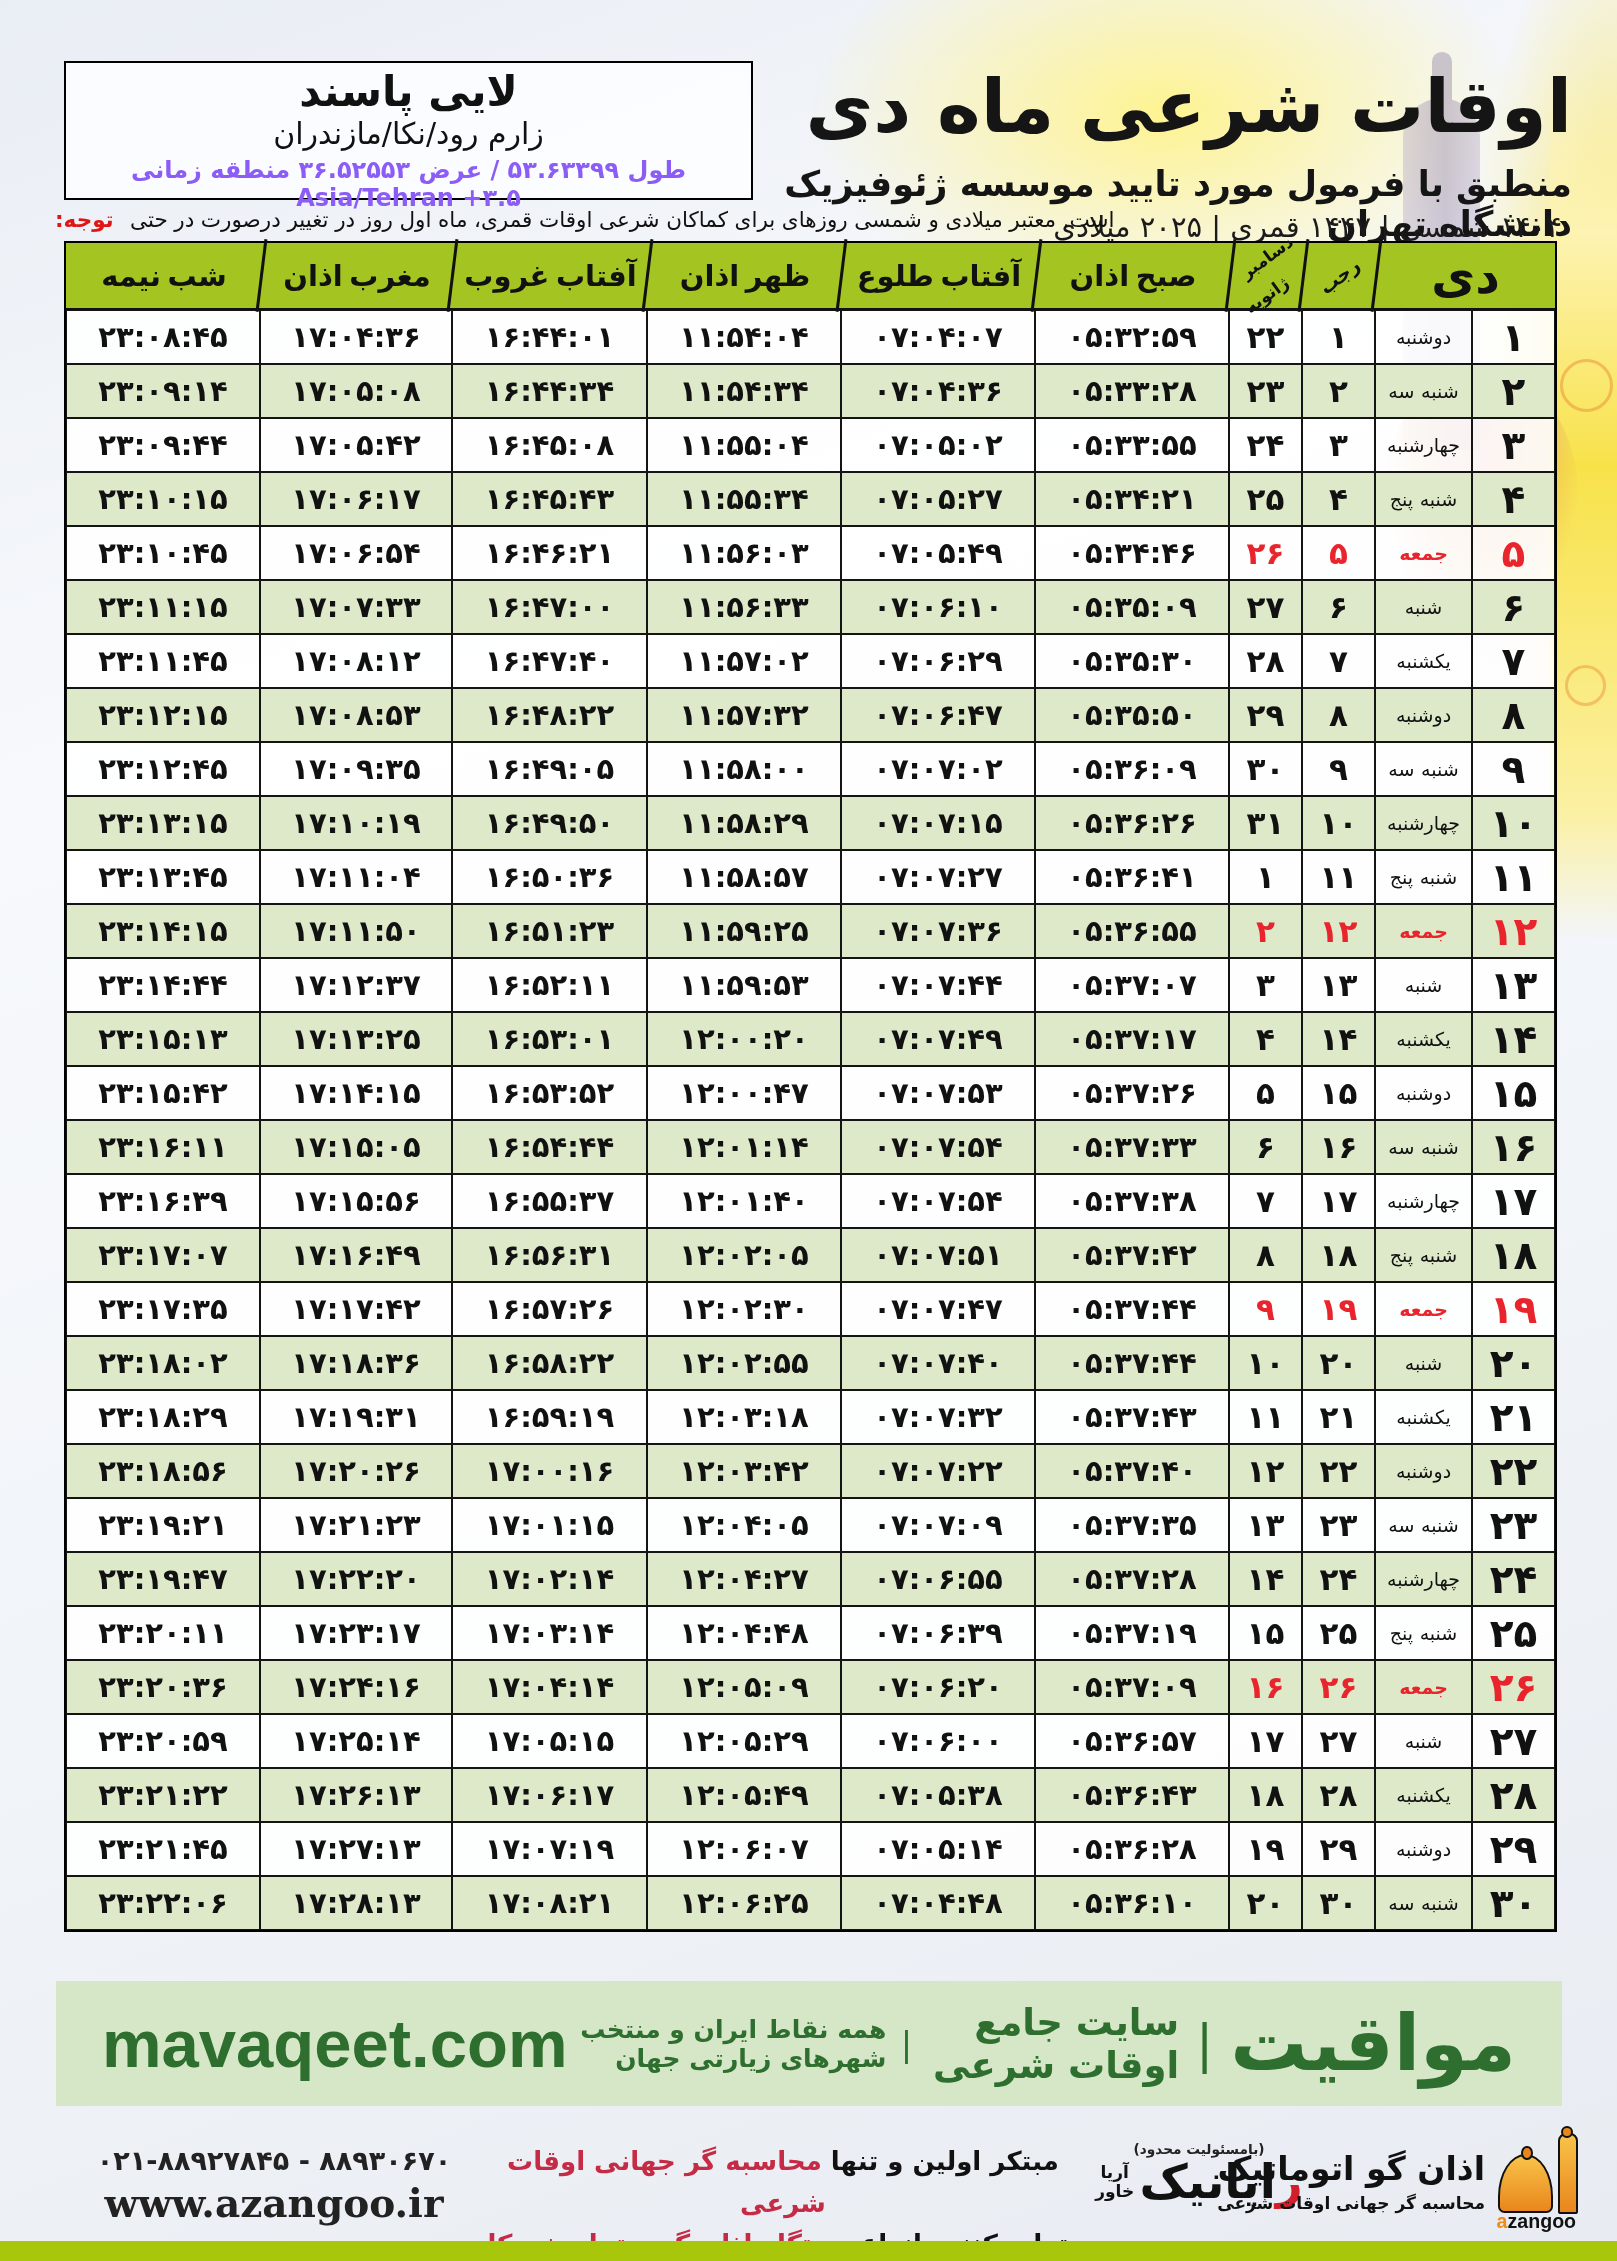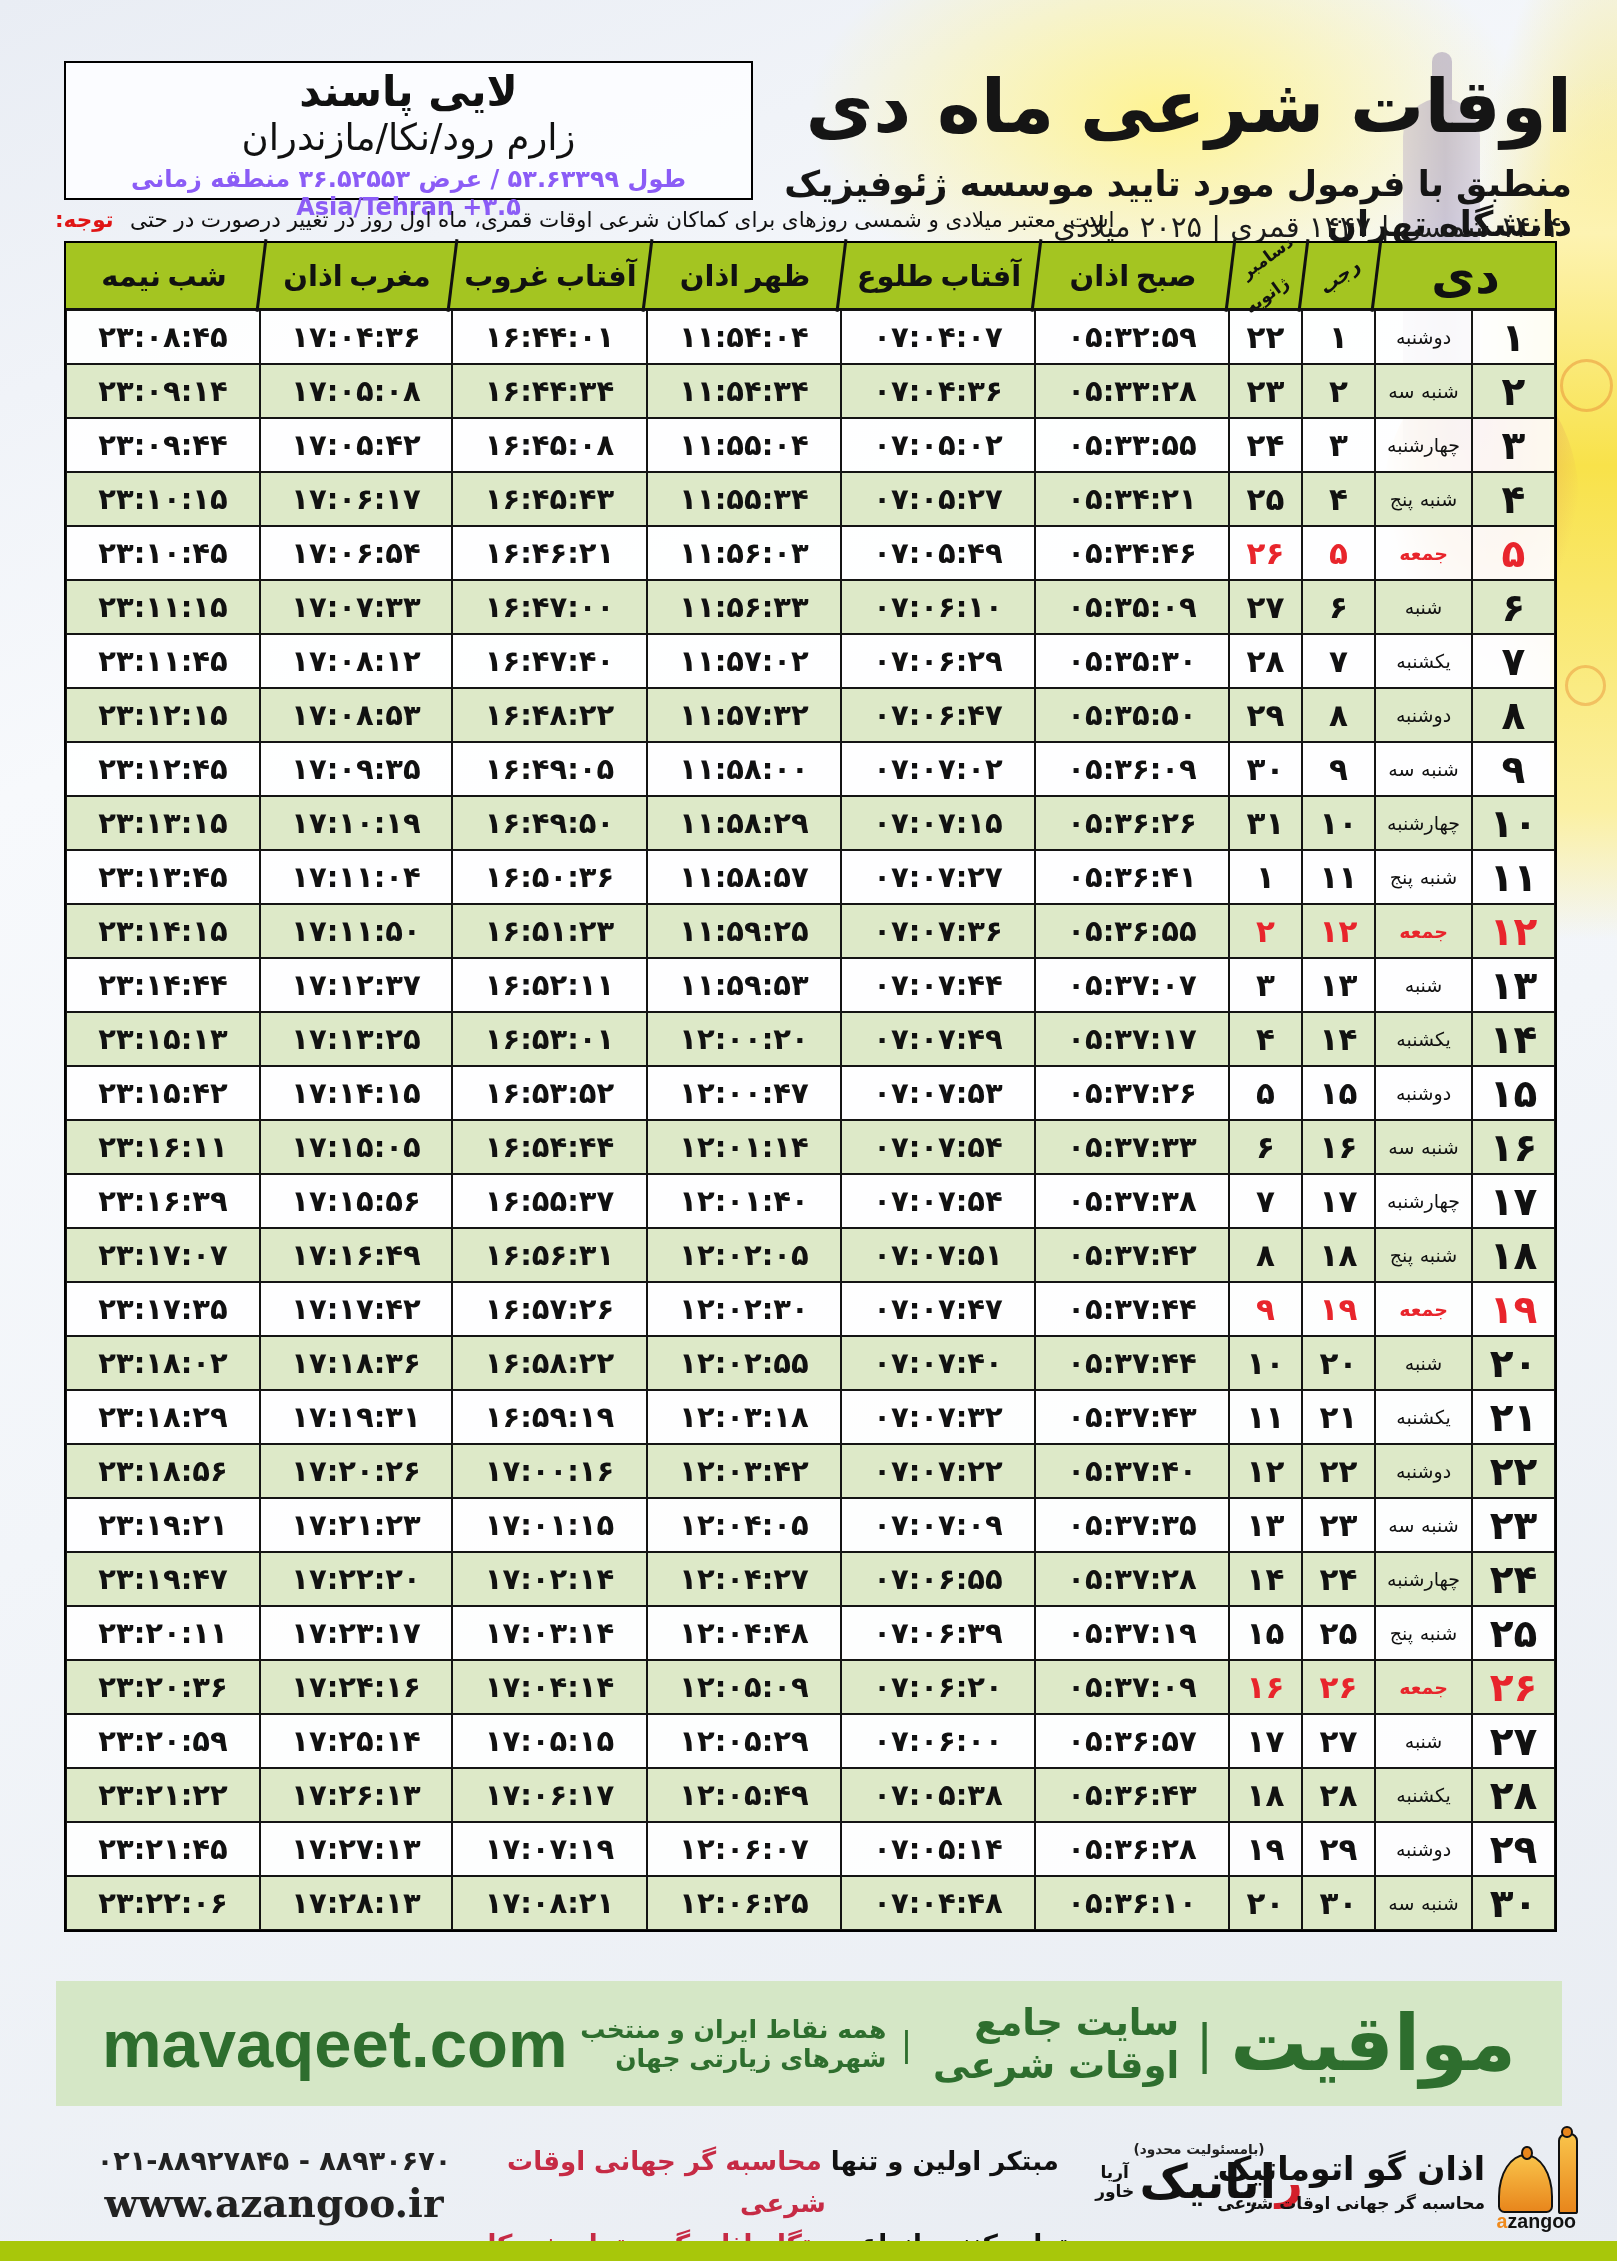--- a/index.html
+++ b/index.html
@@ -22,21 +22,21 @@
     background:radial-gradient(ellipse at 50% 20%, #c9606a 0%, #e4a65a 45%, rgba(250,235,140,0) 75%);border-radius:50%;}
 
   
   .title{position:absolute;top:63px;right:46px;width:829px;text-align:right;font-size:74px;font-weight:700;color:#151515;z-index:2;}
   .subtitle{position:absolute;top:164px;right:46px;width:829px;text-align:right;font-size:35px;font-weight:700;color:#151515;z-index:2;}
   .dates{position:absolute;top:210px;right:56px;width:829px;text-align:right;font-size:29px;color:#1b1b1b;z-index:2;}
 
   .locbox{position:absolute;left:64px;top:61px;width:685px;height:130px;border:2.6px solid #000;
     background:rgba(252,253,255,.93);text-align:center;z-index:2;padding-top:5.2px;}
   .loc-name{font-size:42px;font-weight:700;color:#111;line-height:1.15;}
-  .loc-region{font-size:37px;color:#111;line-height:1.2;}
+  .loc-region{font-size:30px;color:#111;line-height:1.2;}
   .loc-coords{font-size:24px;font-weight:700;color:#8b5cf6;margin-top:3.9px;}
   .tz{direction:ltr;unicode-bidi:isolate;}
 
   .note{position:absolute;left:55px;top:207px;z-index:2;font-size:21.5px;color:#111;direction:ltr;white-space:nowrap;}
   .note .note-label{color:#e01515;font-weight:700;margin-right:13px;unicode-bidi:isolate;direction:rtl;display:inline-block;}
 
   
   [data-mirror]{direction:ltr;}
   .mw{display:inline-block;direction:rtl;unicode-bidi:isolate;margin:0 3.3px;}
 

